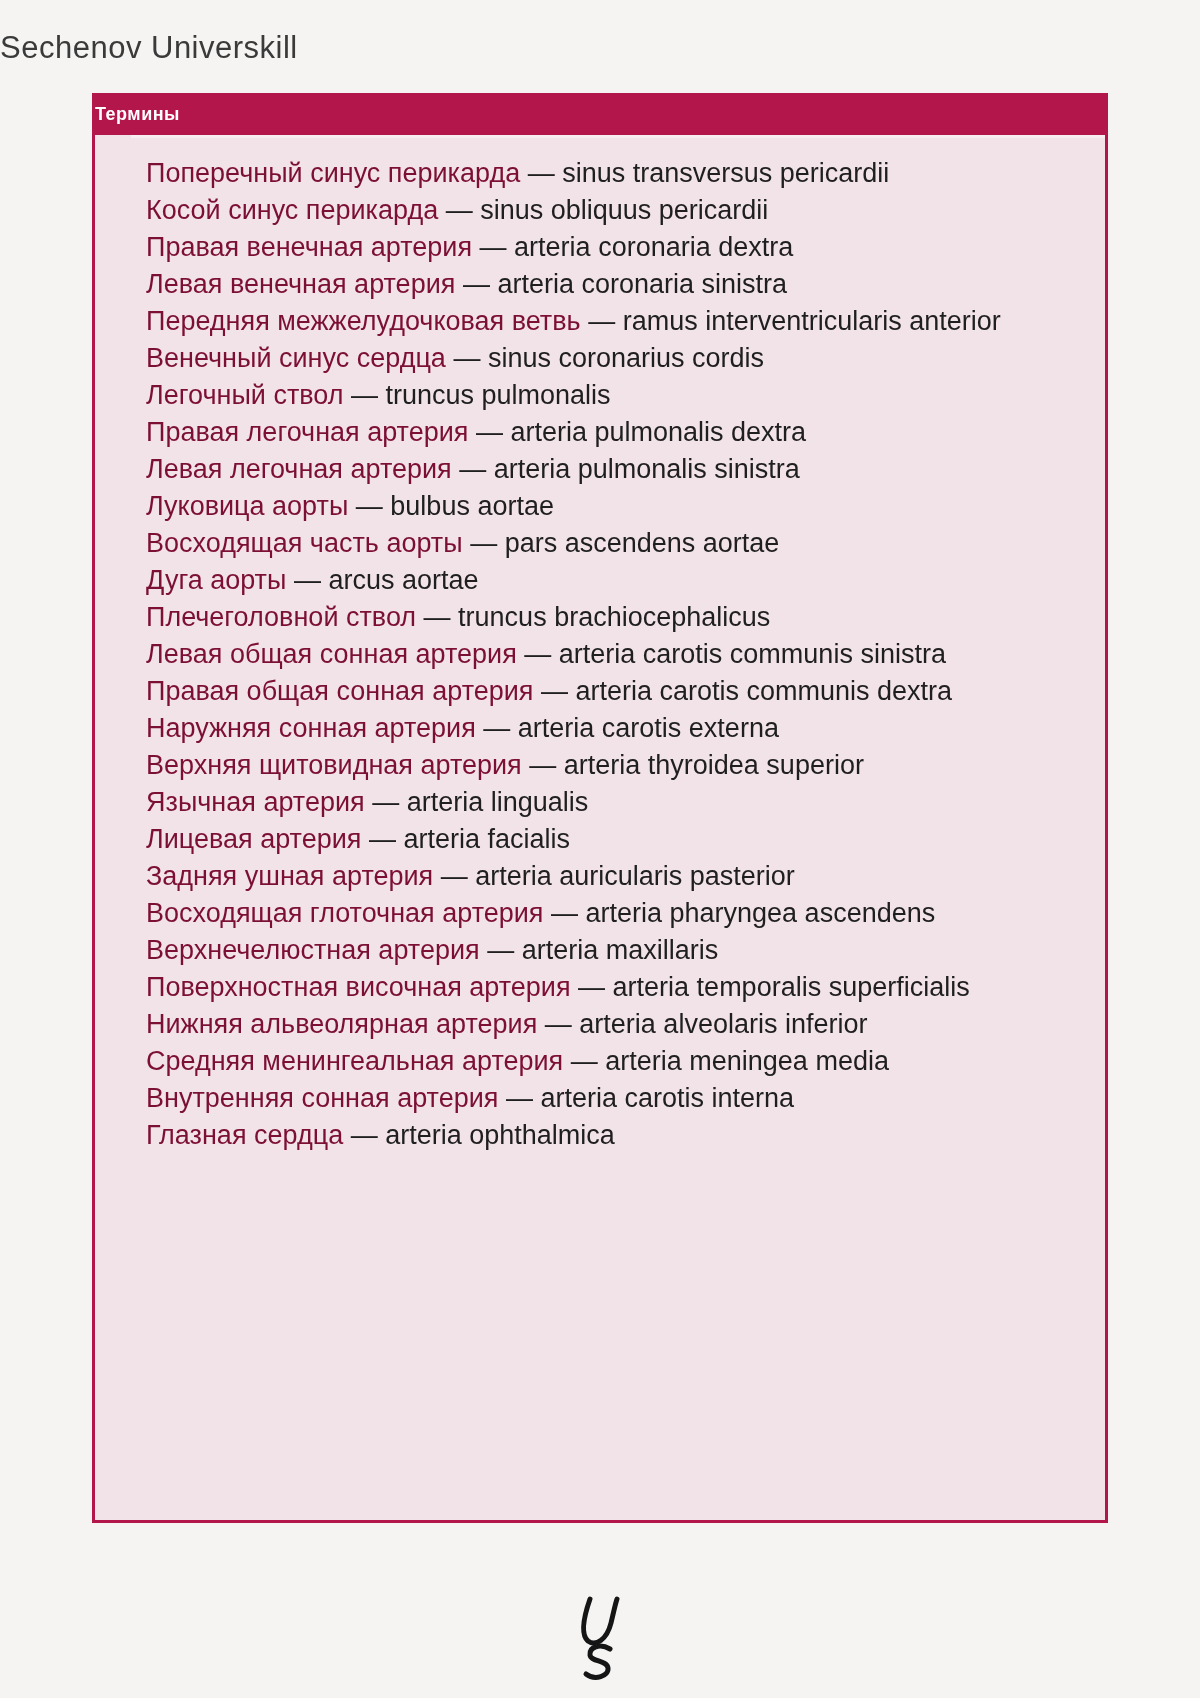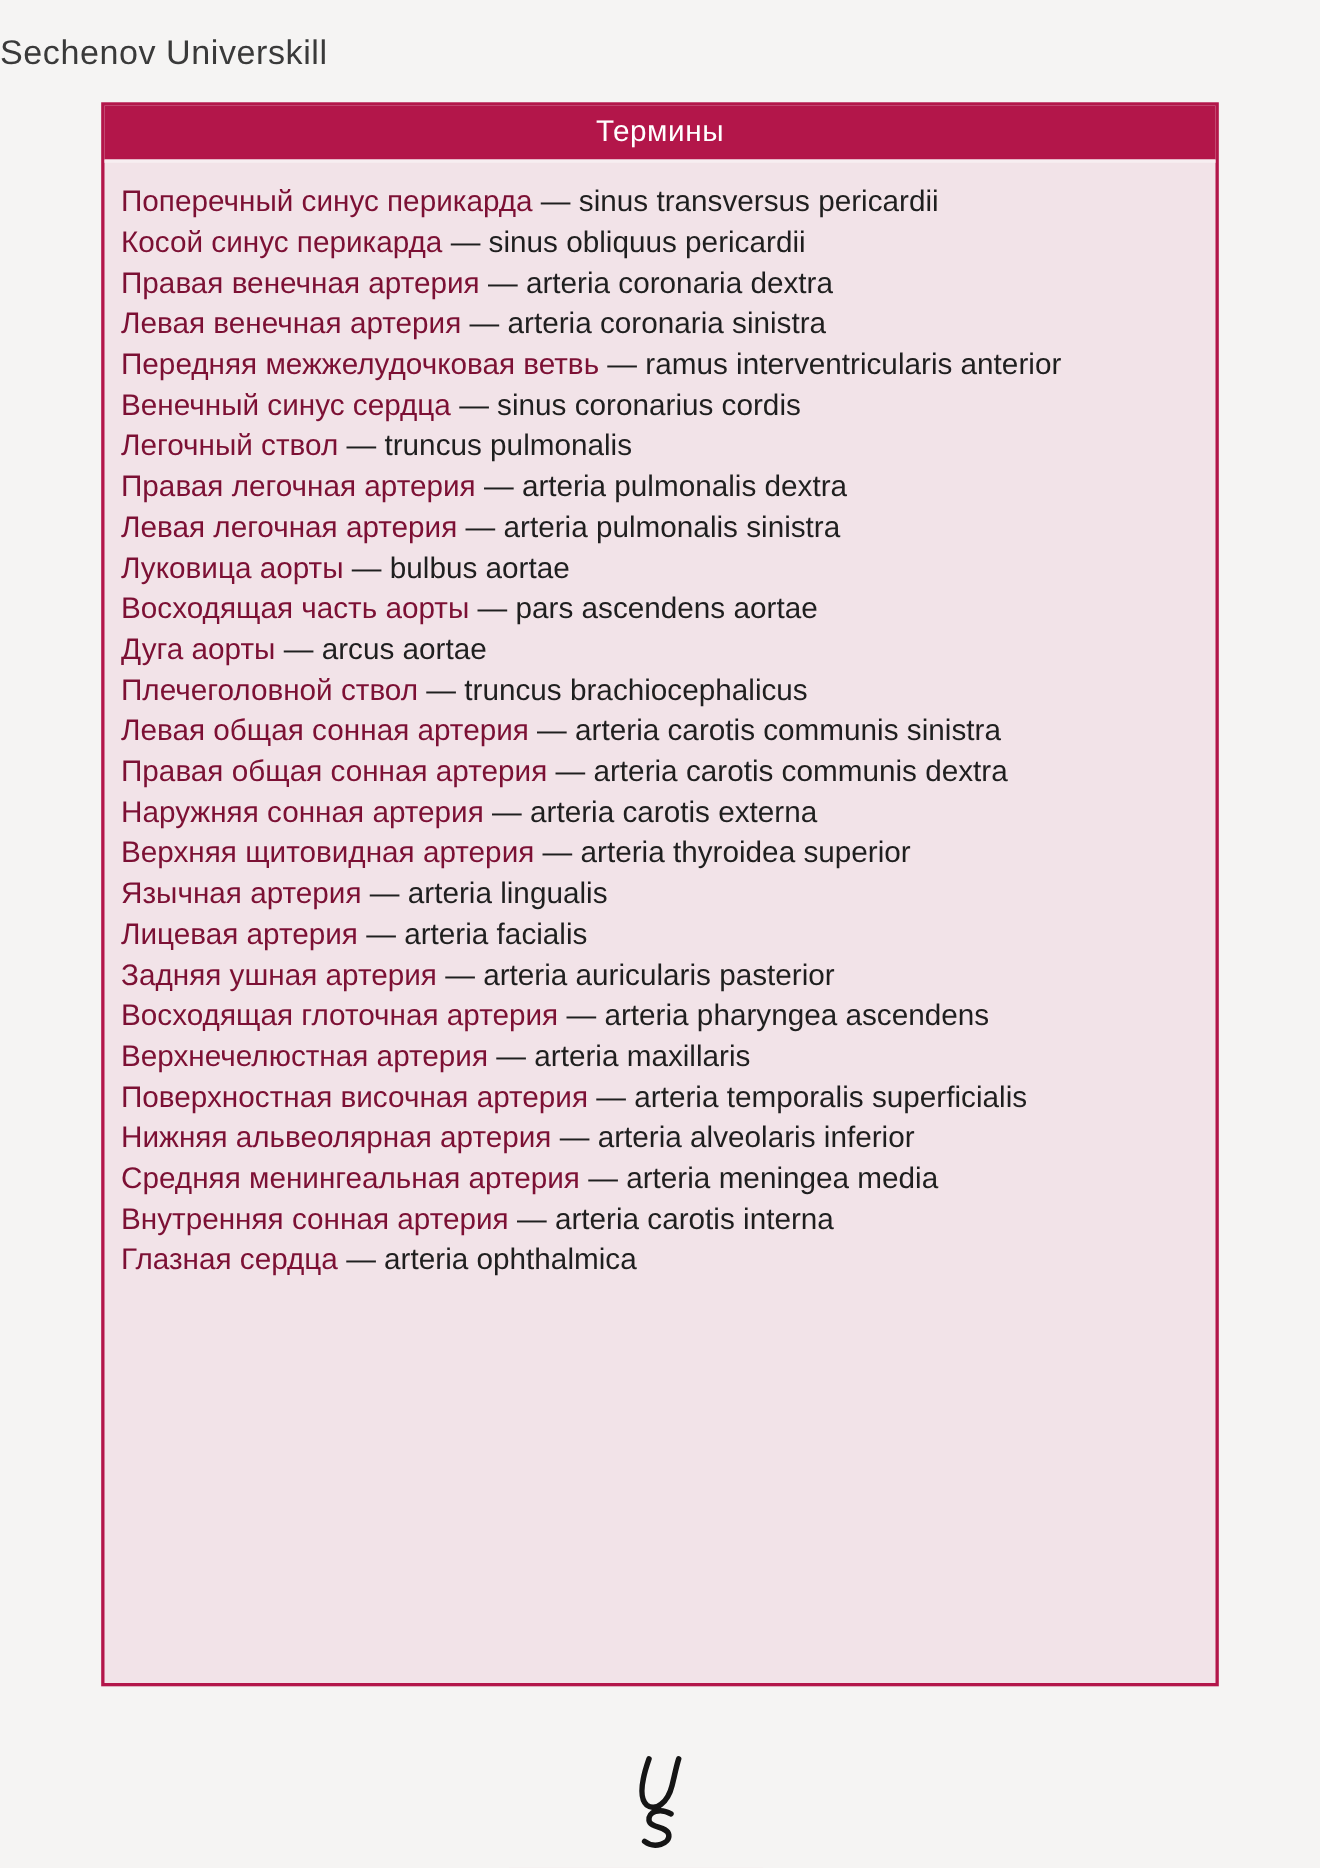--- a/index.html
+++ b/index.html
@@ -28,33 +28,33 @@
   }
   .terms-box{
     width:1016px;
     margin:27px auto 0;
     border:3px solid var(--accent,#b3164a);
     background:var(--panel_bg,#f2e3e8);
   }
   .terms-header{
     background:var(--accent,#b3164a);
     color:#ffffff;
-    text-align:center;
-    font-size:27px;
-    font-weight:400;
+    font-size:18px;
+    font-weight:700;
     padding:8px 0 10px;
     letter-spacing:0.5px;
   }
   .terms-content{
     border-top:3px solid #f7eef1;
     padding:17px 16px 20px 15px;
     min-height:1385px;
     font-size:27px;
     line-height:37px;
     color:var(--latin_color,#1f1f1f);
+    margin-left:36px;
   }
   .term-row{display:block;}
   .term-ru{color:var(--term_color,#7c1034);}
   .term-dash{color:var(--latin_color,#1f1f1f);}
   .term-la{color:var(--latin_color,#1f1f1f);}
   .logo-wrap{
     position:absolute;
     left:0;
     bottom:6px;
     width:1200px;

